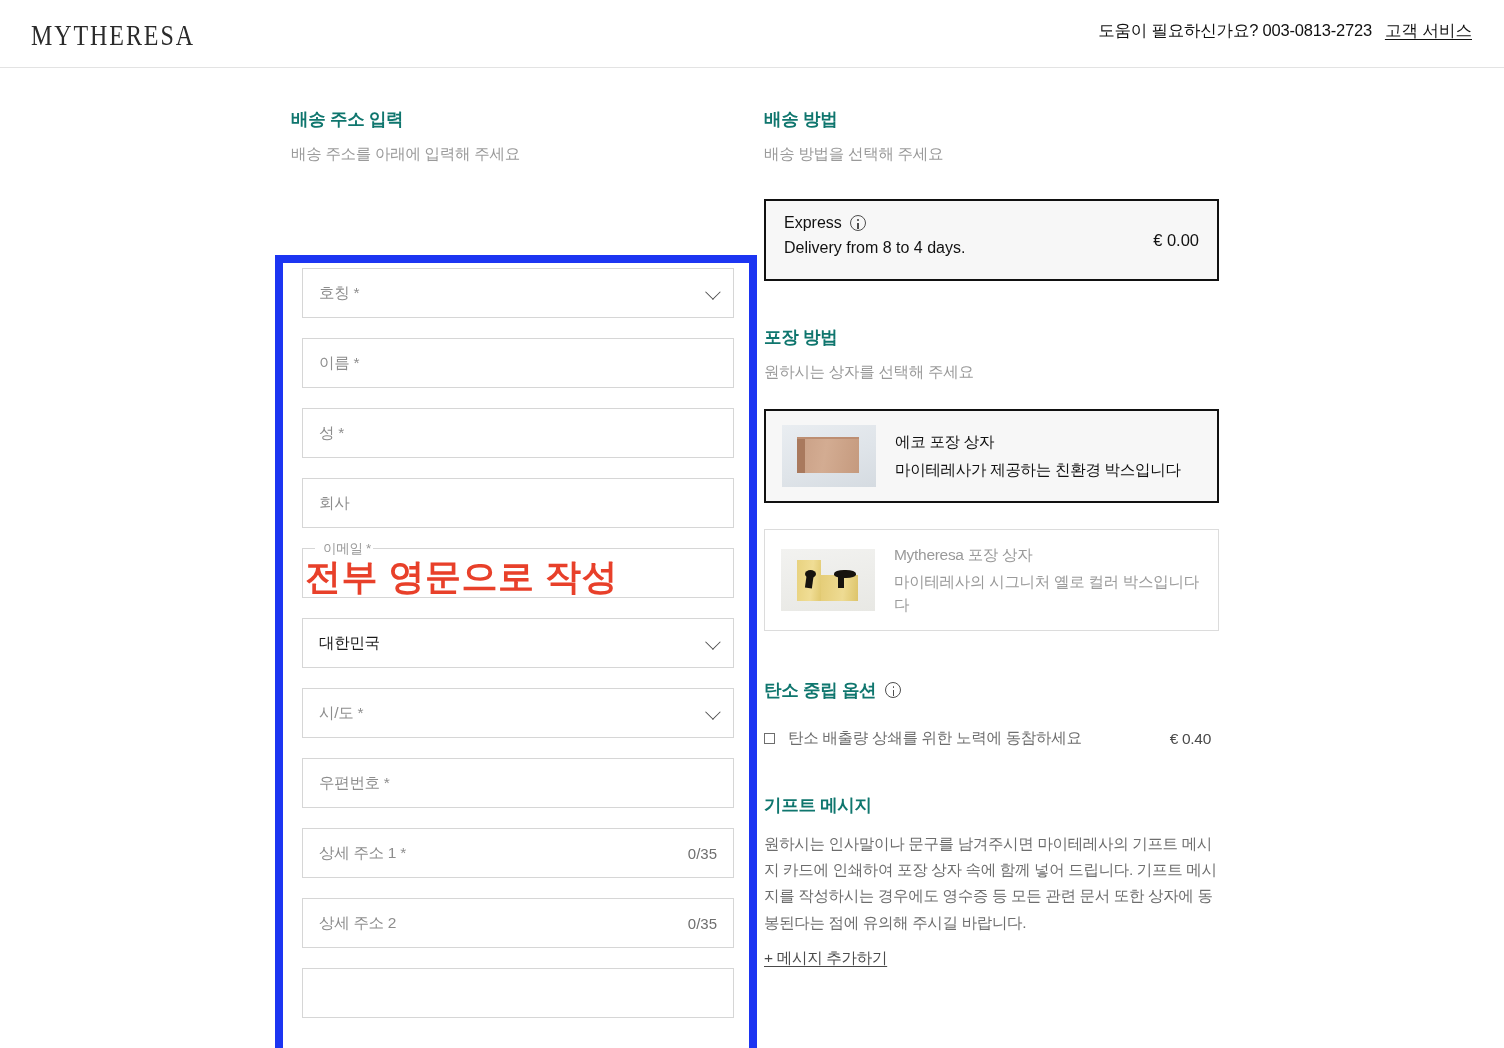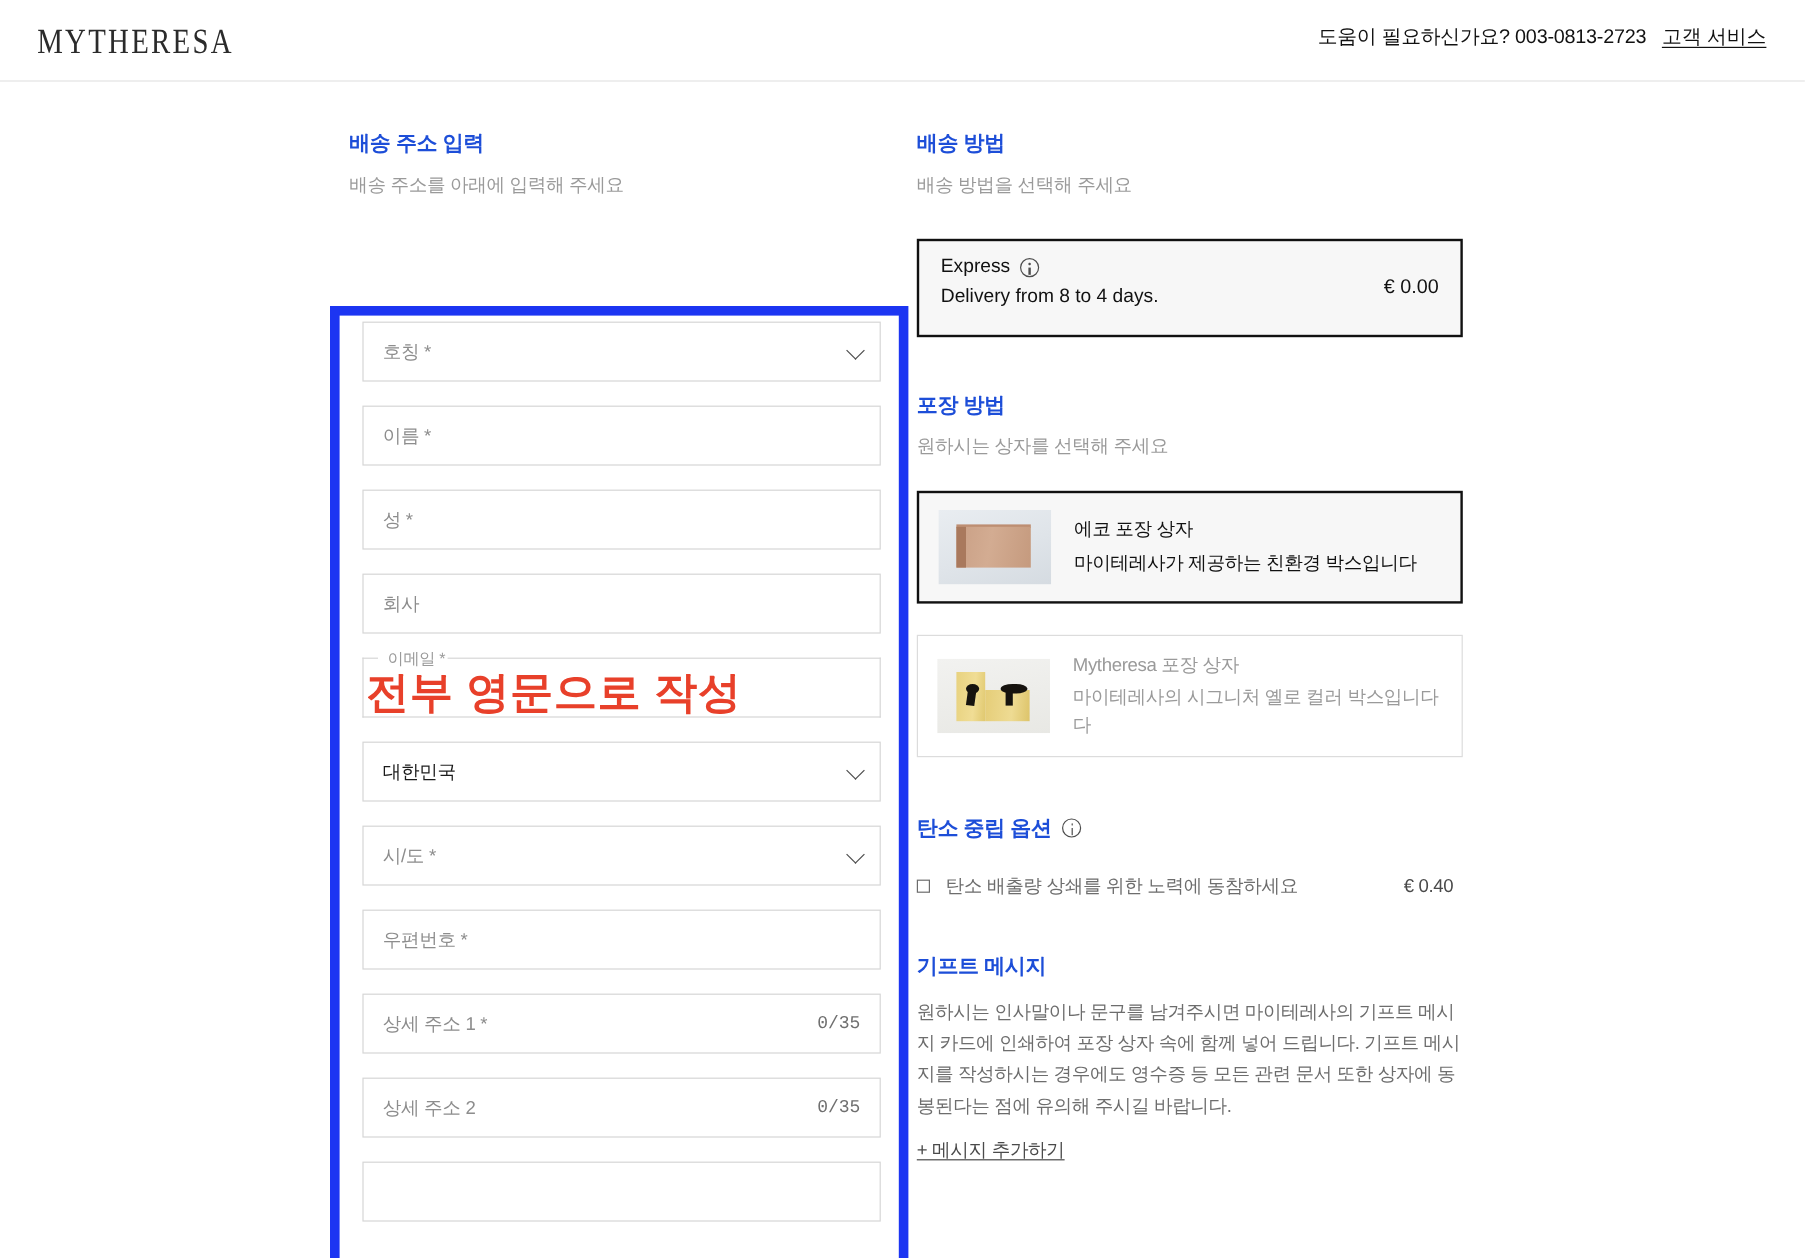--- a/index.html
+++ b/index.html
@@ -37,21 +37,21 @@
   .header-help { letter-spacing: -0.2px; }
   .header-cs { text-decoration: underline; text-underline-offset: 3px; }
 
   
   .page { position: absolute; top: 68px; left: 0; width: 1504px; height: 980px; }
 
   .col-left  { position: absolute; left: 291px; top: 39px; width: 470px; }
   .col-right { position: absolute; left: 764px; top: 39px; width: 455px; }
 
   .sec-title {
-    font-size: 17.5px; font-weight: bold; color: #1d4ed8;
+    font-size: 17.5px; font-weight: bold; color: #0f766e;
     letter-spacing: -0.3px;
   }
   .sec-sub {
     margin-top: 13px;
     font-size: 15.5px; color: #9a9a9a;
     letter-spacing: -0.3px;
   }
 
   
   .blue-box {
@@ -87,21 +87,21 @@
     position: absolute; right: 16px; top: 50%;
     width: 11px; height: 11px;
     margin-top: -5px;
     border-right: 1.6px solid #4a4a4a;
     border-bottom: 1.6px solid #4a4a4a;
     transform: rotate(45deg) translateY(-2px);
   }
   .counter {
     position: absolute; right: 16px; top: 50%;
     transform: translateY(-50%);
-    font-size: 15px; color: #6f6f6f; font-family: Liberation Mono, monospace;
+    font-size: 15px; color: #6f6f6f;
   }
 
   
   .field-notched {
     border: none;
     padding: 0;
     position: relative;
     height: 50px;
     margin-bottom: 20px;
   }

